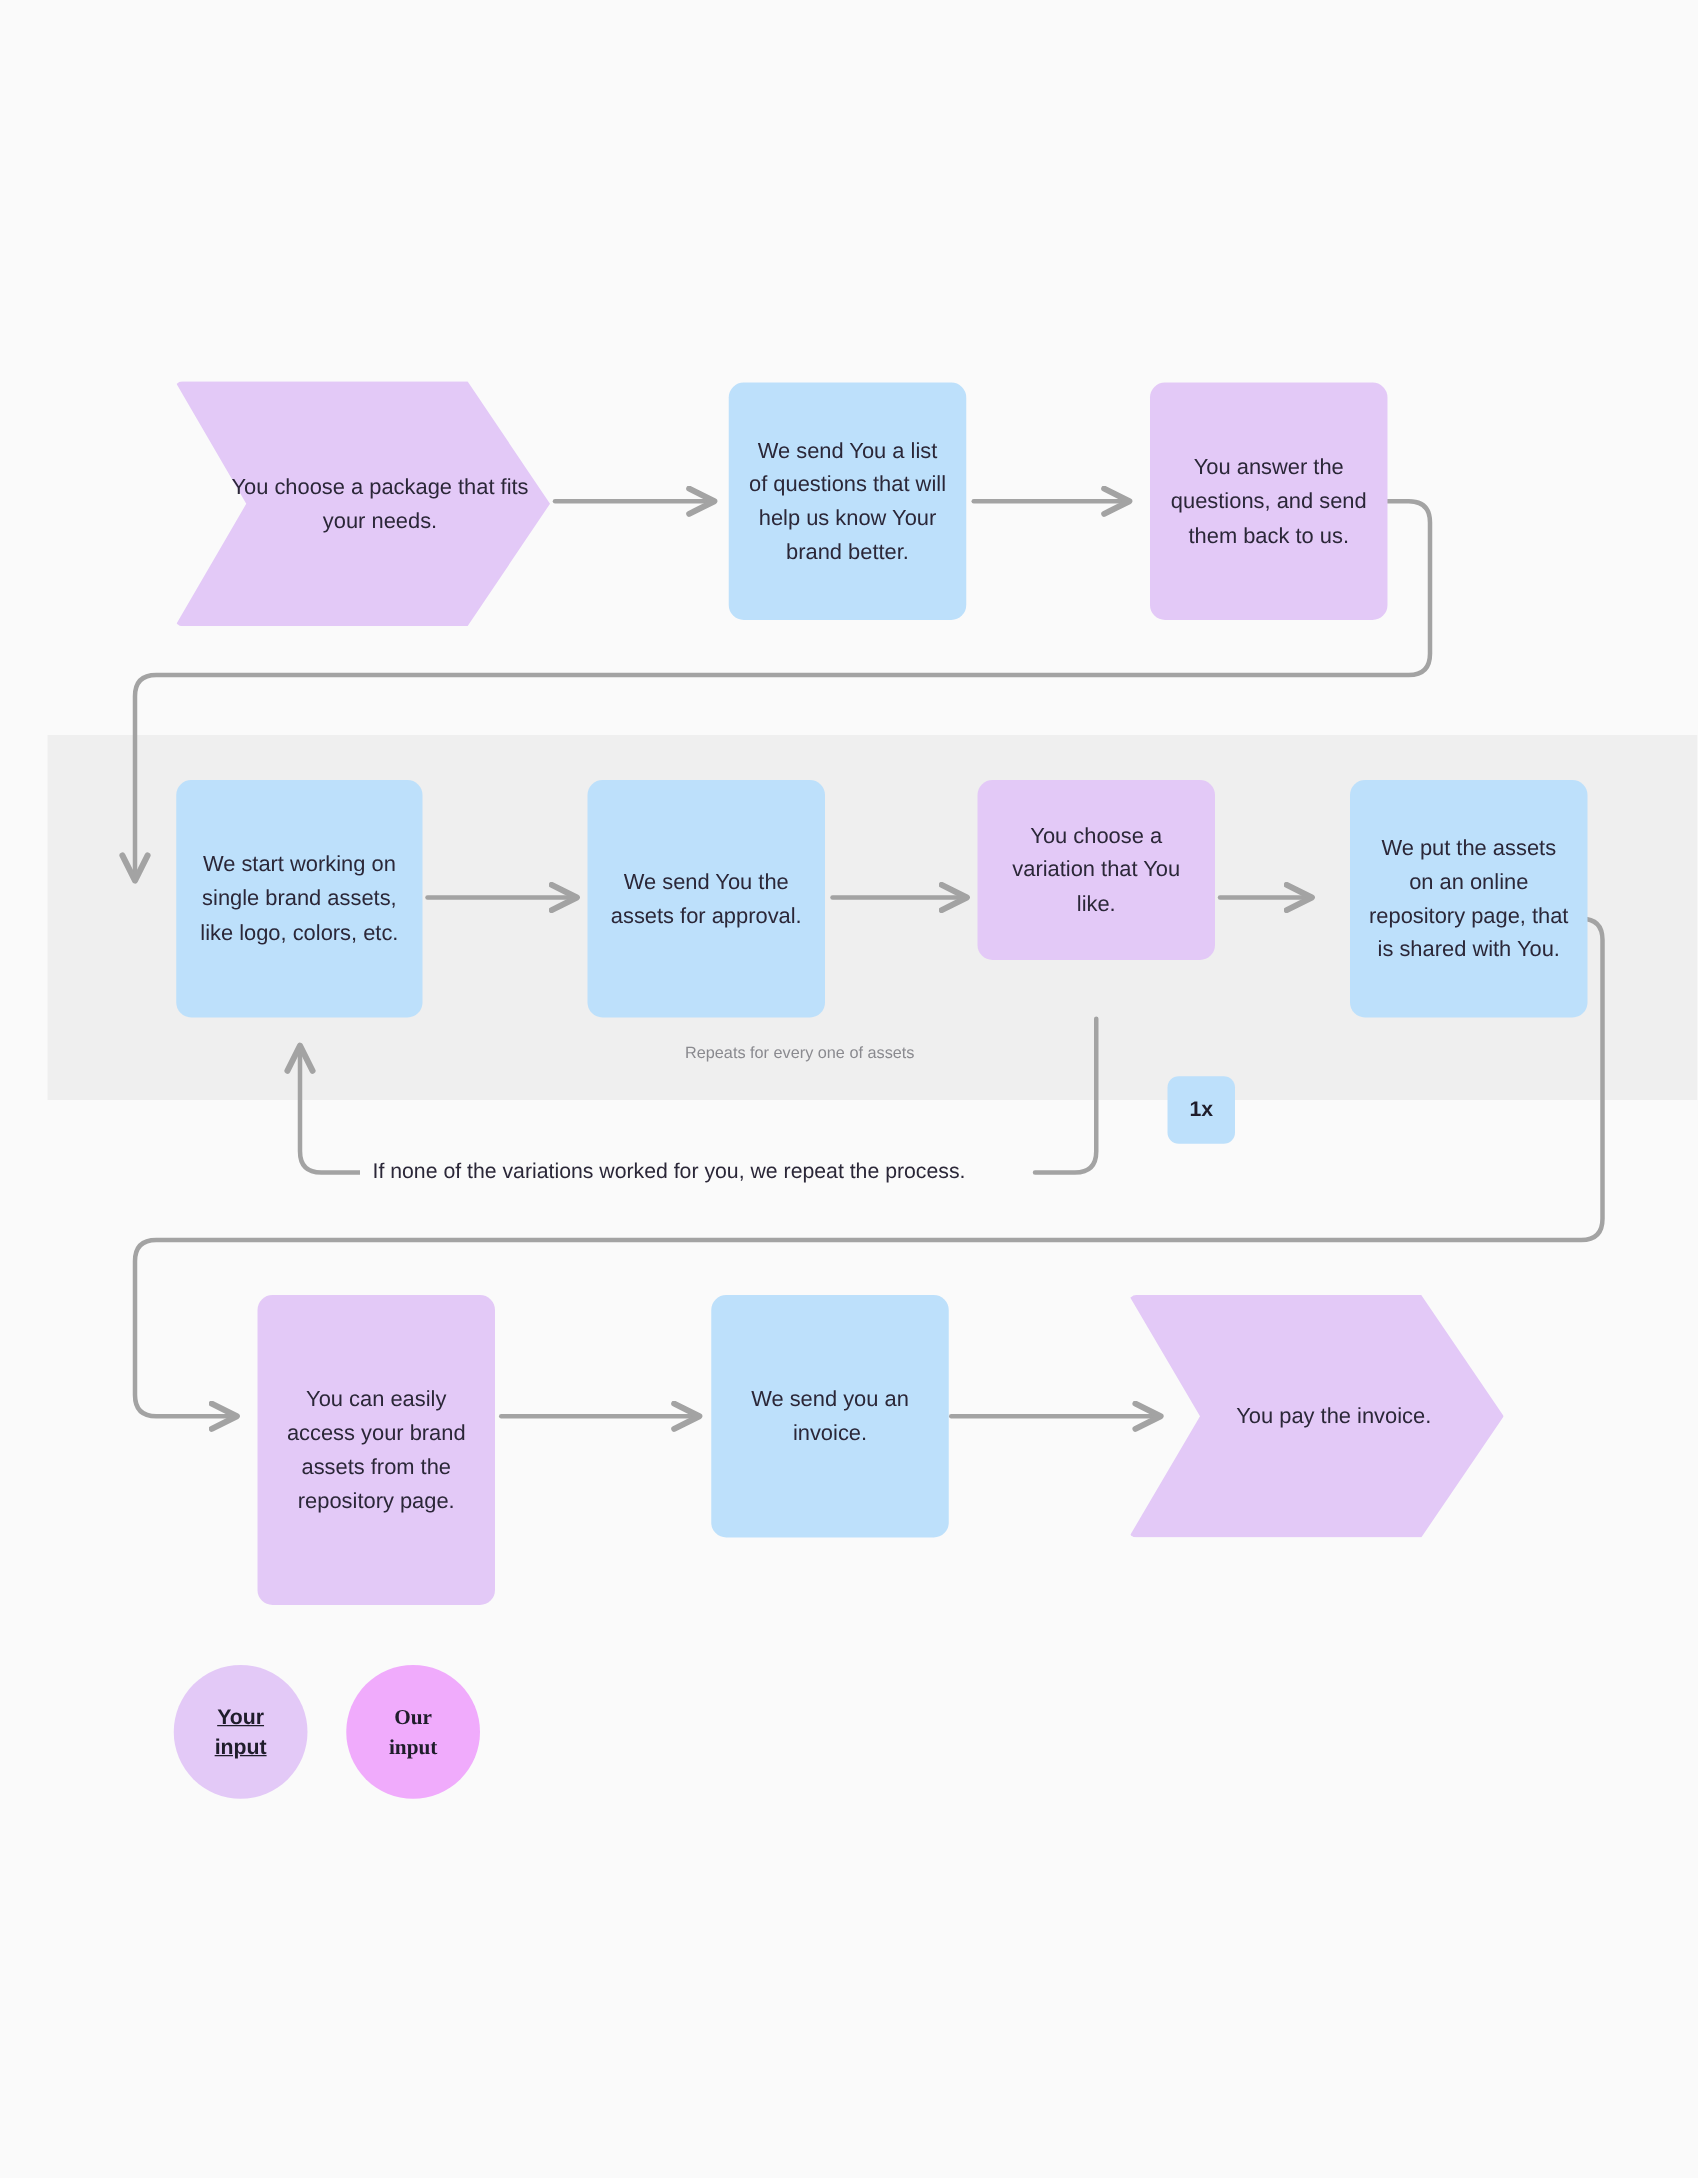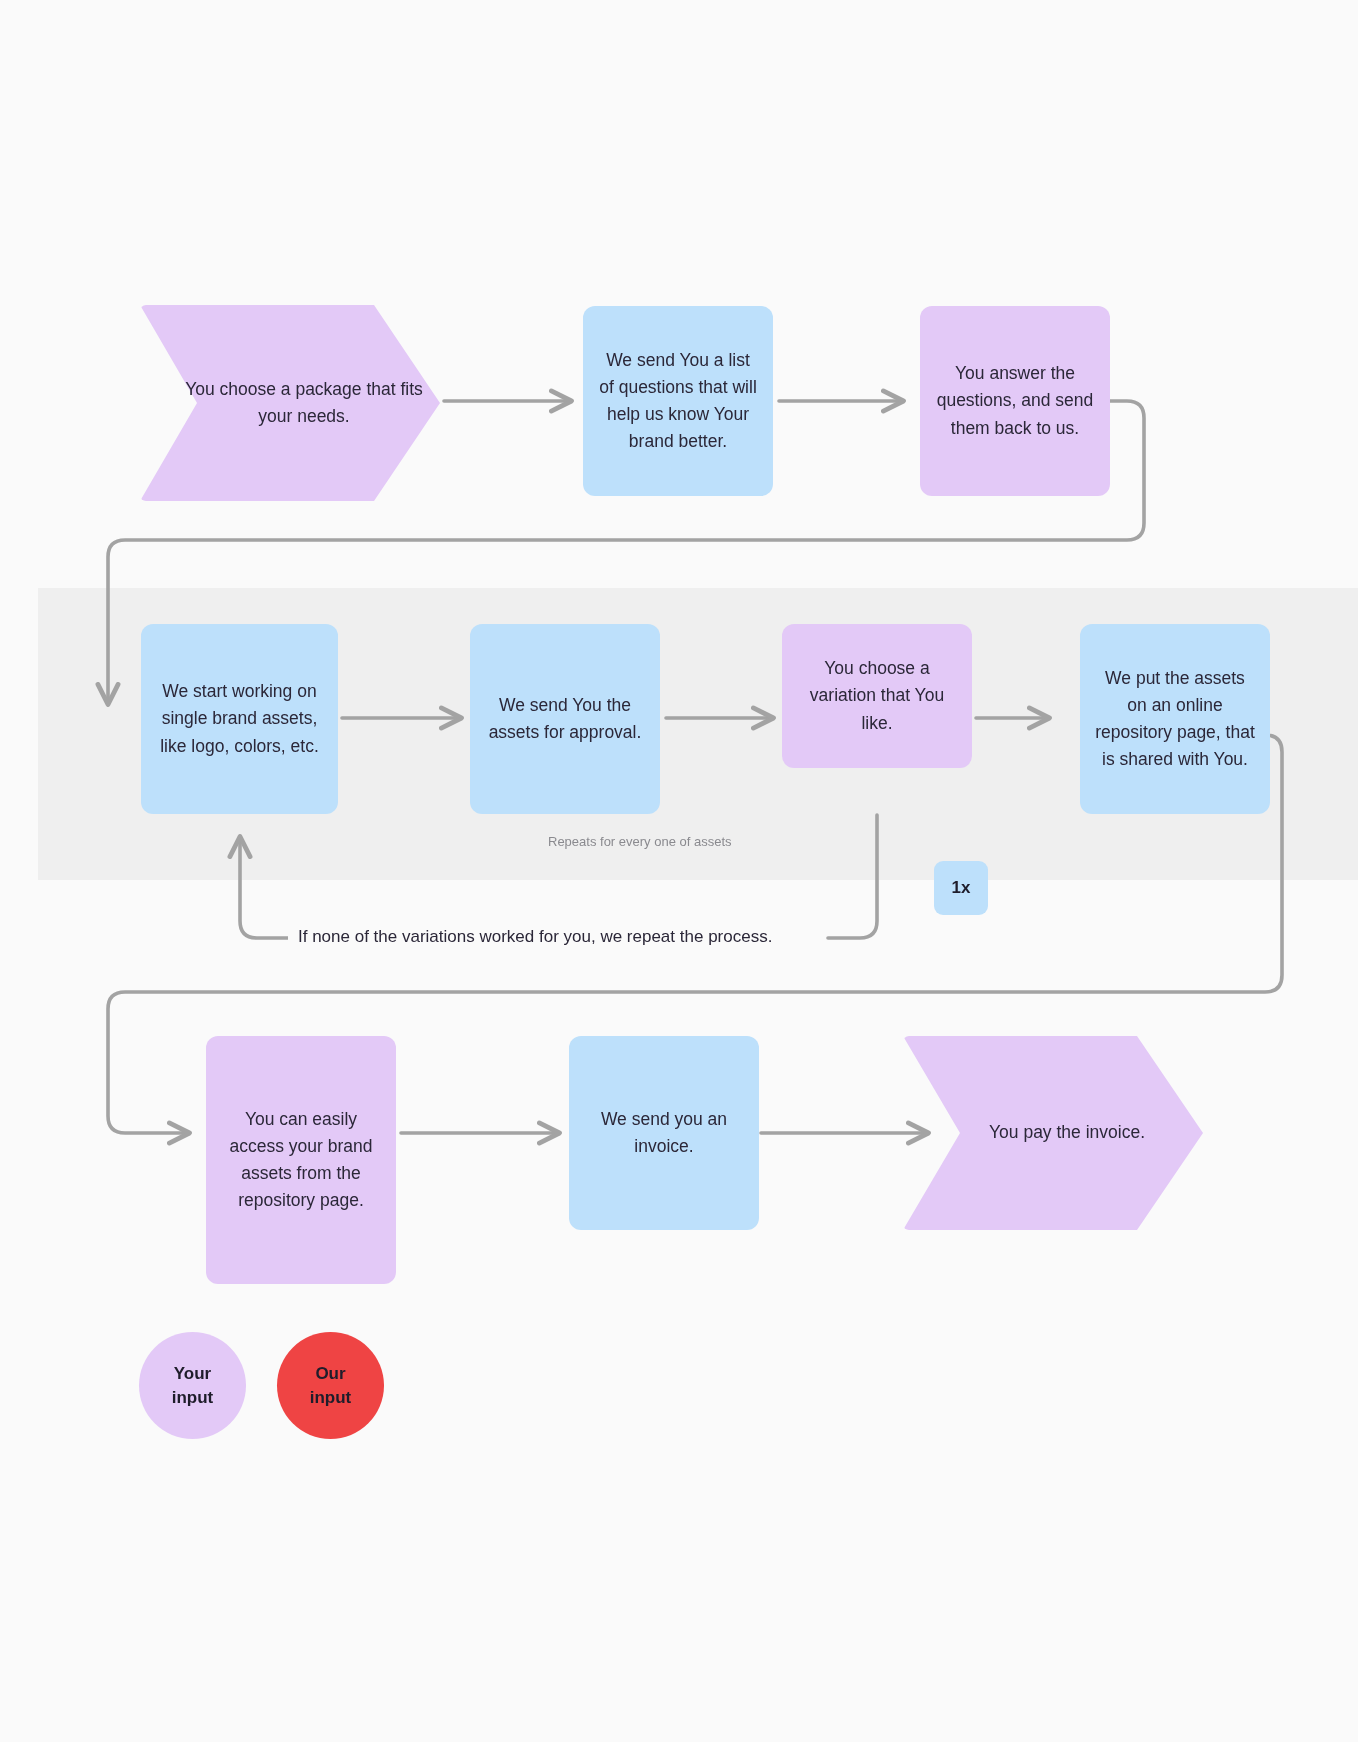--- a/index.html
+++ b/index.html
@@ -181,27 +181,27 @@
 
   <div class="node rect blue" style="left:569px; top:1036px; width:190px; height:194px;">
     <span>We send you an invoice.</span>
   </div>
 
   <div class="chev" style="left:903px; top:1036px; width:300px; height:194px;">
     <div class="chev-bg"></div>
     <div class="chev-txt">You pay the invoice.</div>
   </div>
 
-  <div class="legend-dot" style="left:139px; top:1332px; width:107px; height:107px; background:#e3c9f7;">
+  <div class="legend-dot" style="left:139px; top:1332px; width:107px; height:107px; background:#e3c9f7;text-decoration:underline;">
     <div>
       <div>Your</div>
       <div>input</div>
     </div>
   </div>
 
-  <div class="legend-dot" style="left:277px; top:1332px; width:107px; height:107px; background:#ef4444;">
+  <div class="legend-dot" style="left:277px; top:1332px; width:107px; height:107px; background:#f0abfc;font-family:Liberation Serif, serif;">
     <div>
       <div>Our</div>
       <div>input</div>
     </div>
   </div>
 
 </div>
 
 </body></html>

